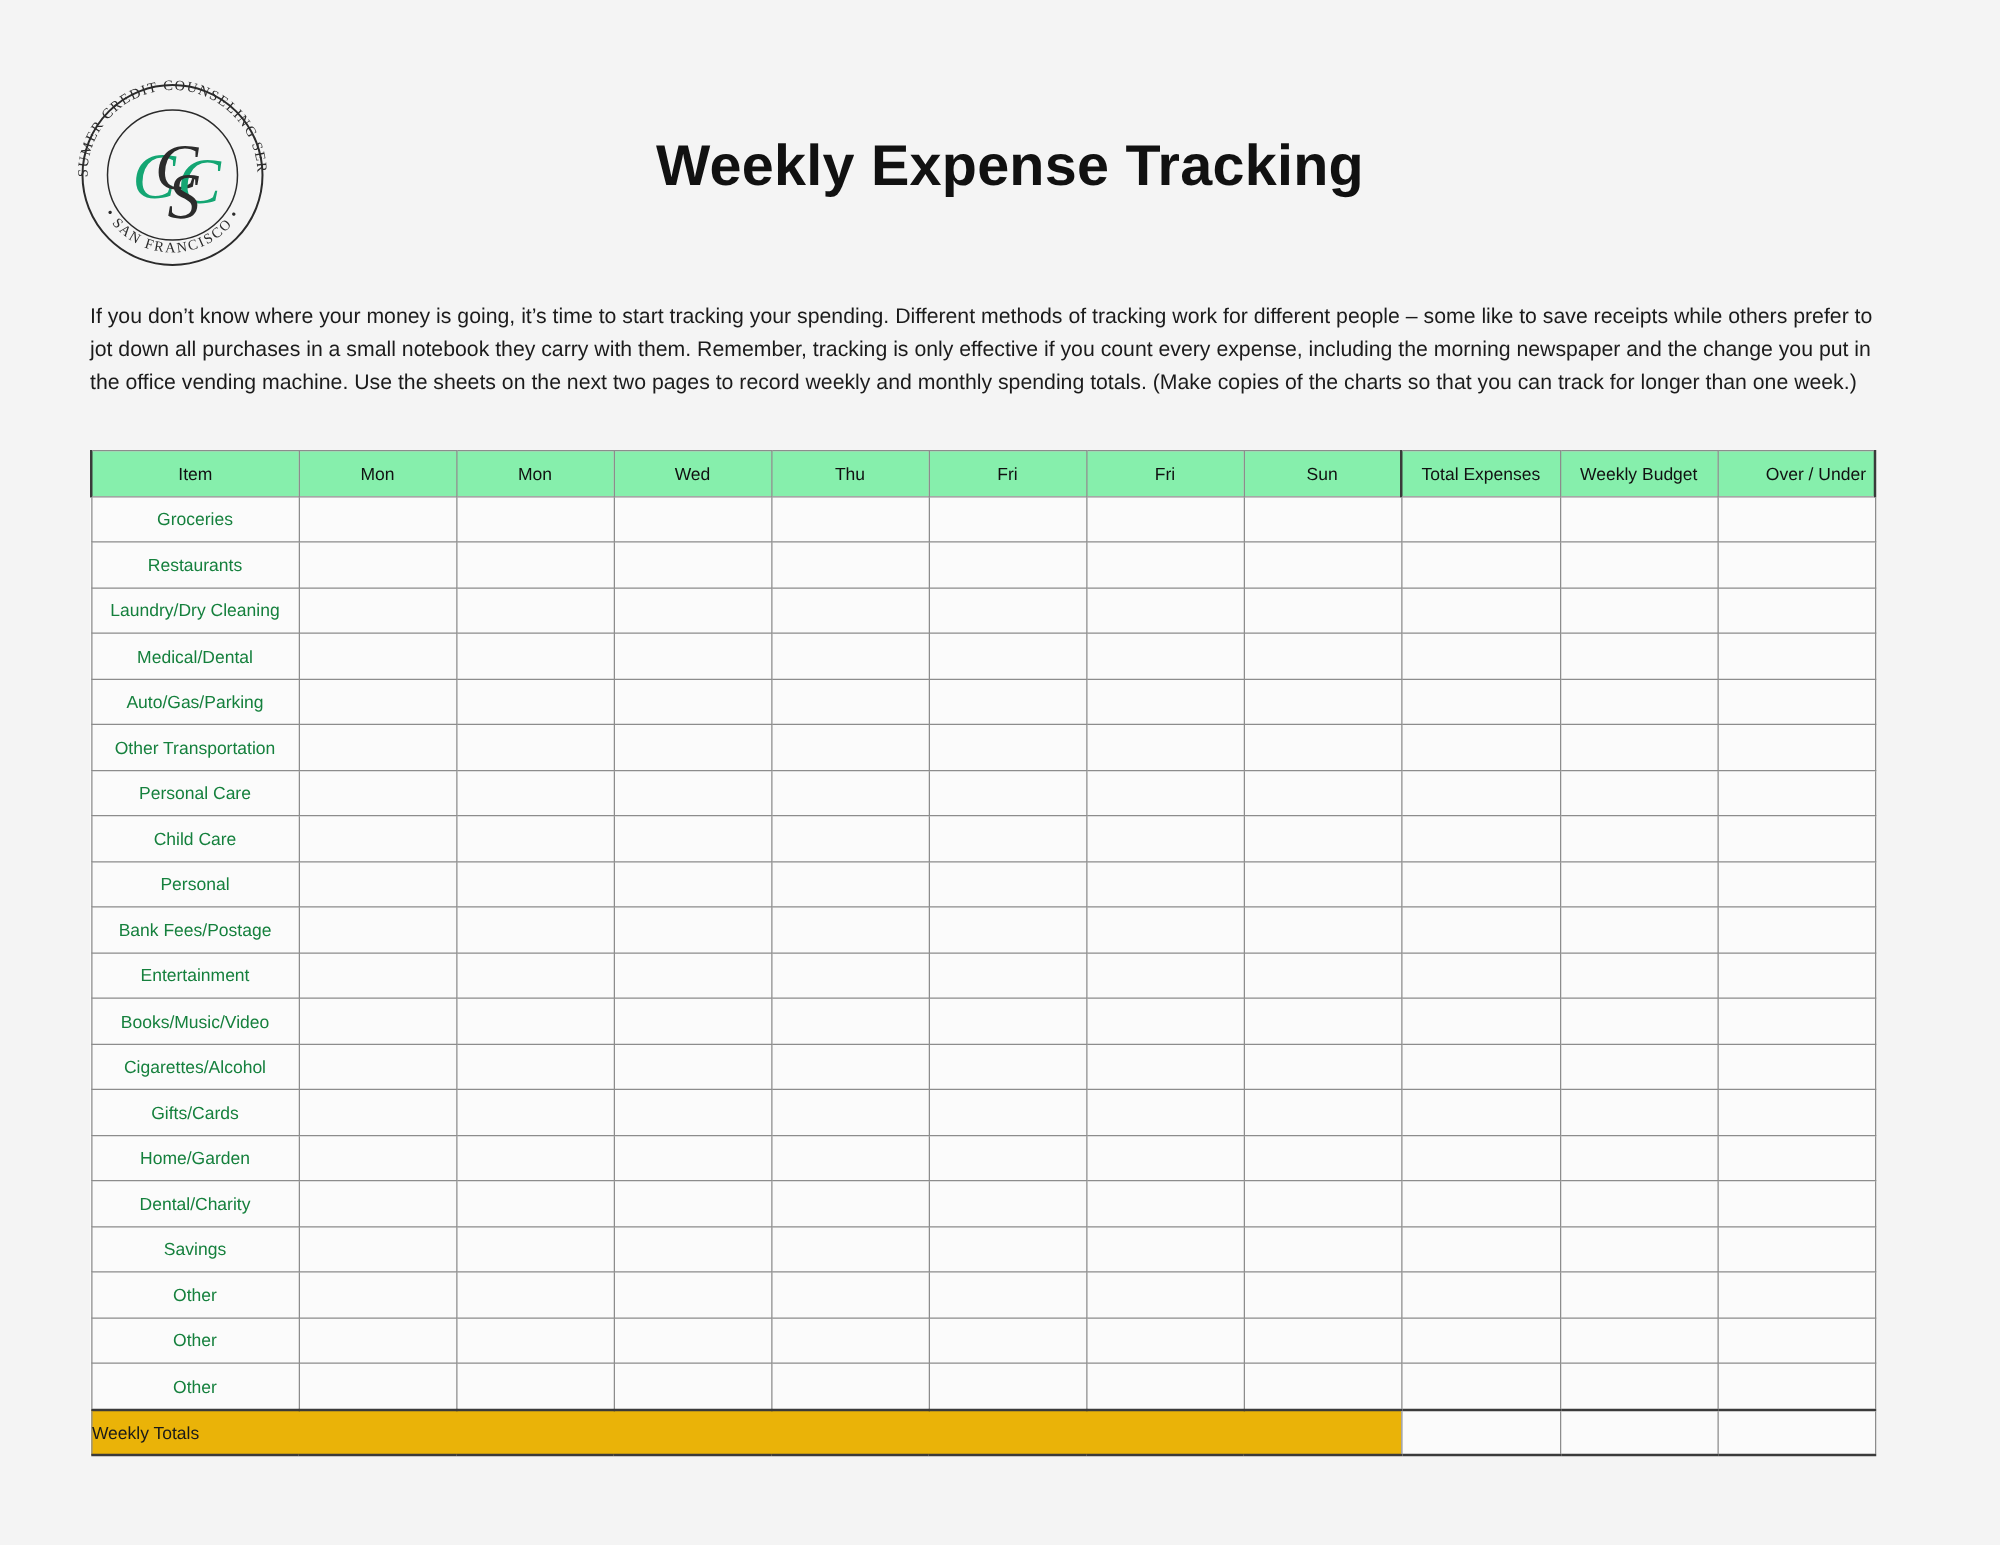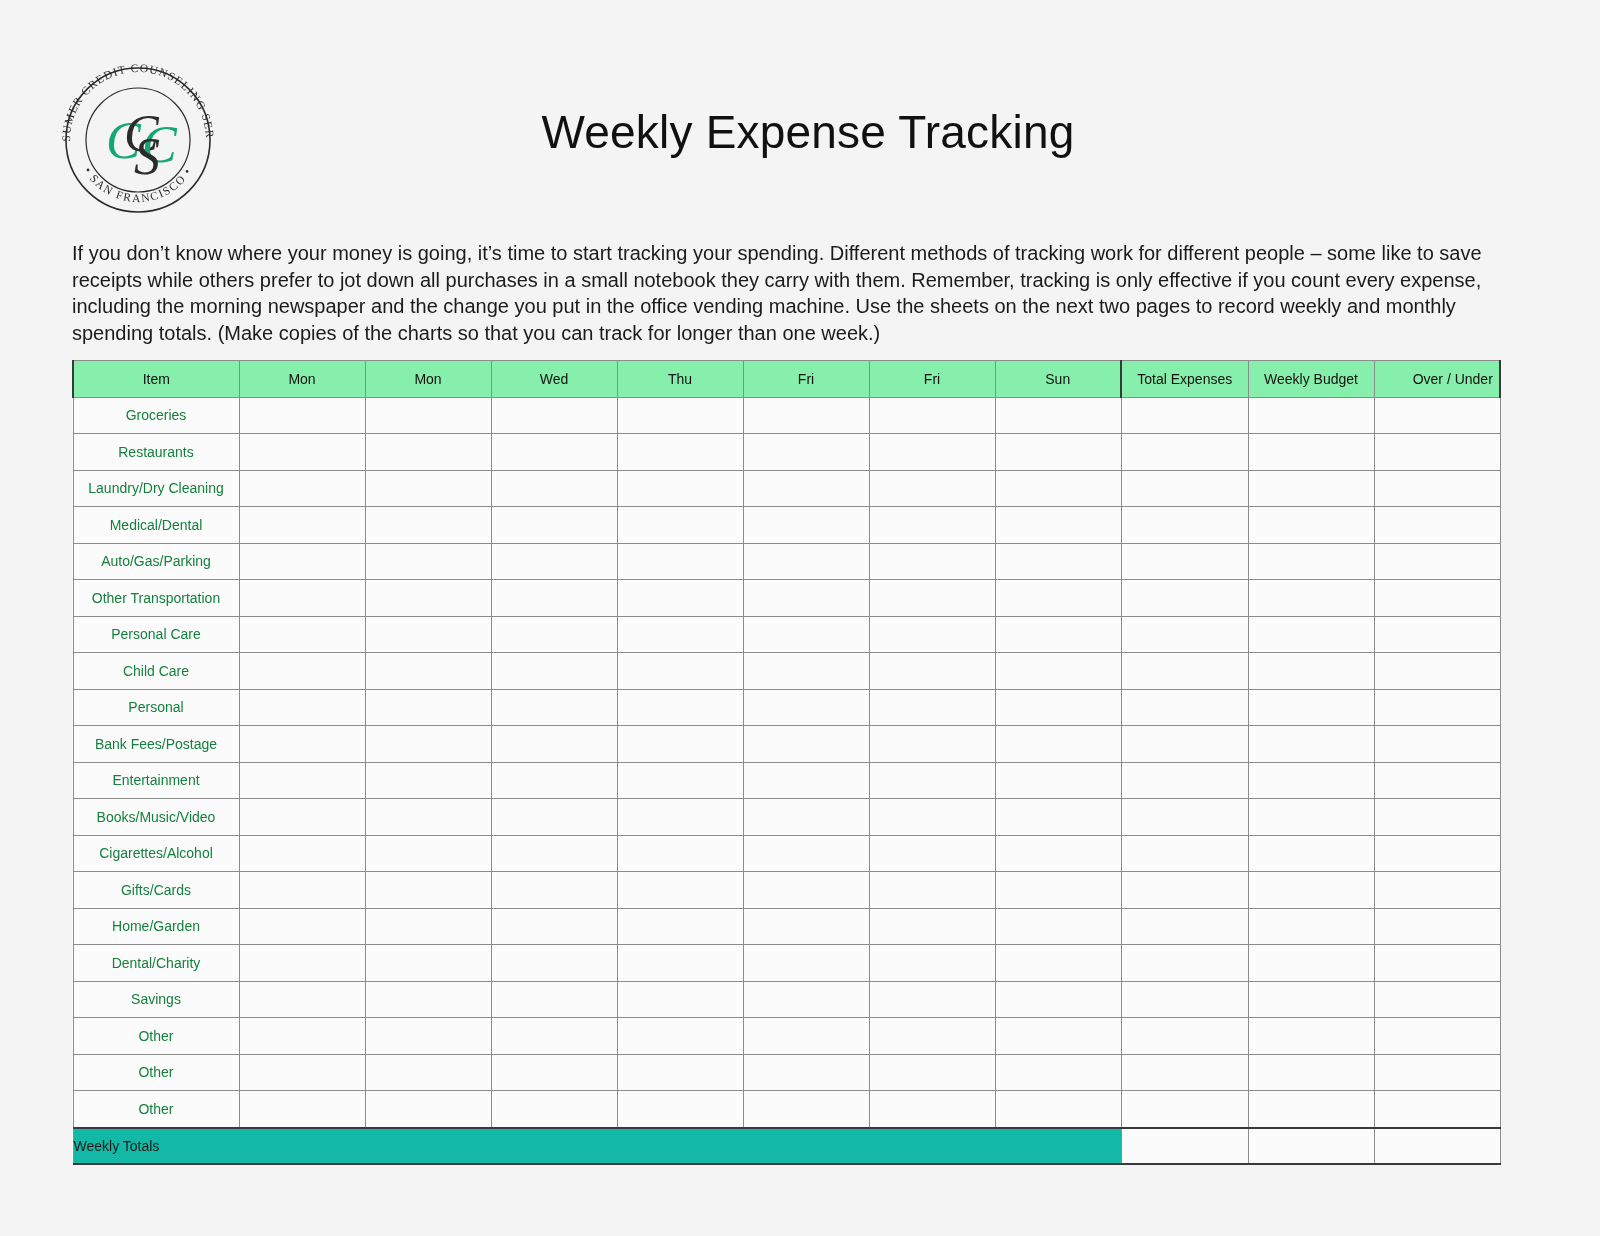--- a/index.html
+++ b/index.html
@@ -33,33 +33,33 @@
   .logo-svg { display: block; }
 
   
   .title {
     position: absolute;
     left: 0;
     right: 0;
     top: 105px;
     text-align: center;
     font-size: 46px;
-    font-weight: normal;
+    font-weight: bold;
     letter-spacing: 0.2px;
     color: #111;
     padding-left: 16px;
   }
 
   
   .intro {
     position: absolute;
     left: 72px;
     top: 240px;
     width: 1430px;
-    font-size: 20px;
+    font-size: 17px;
     line-height: 26.5px;
     color: #1b1b1b;
   }
 
   
   .table-wrap {
     position: absolute;
     left: 72px;
     top: 360px;
     width: 1425px;
@@ -101,21 +101,21 @@
   td.day-cell { background: #fbfbfb; }
   td.totals-cell { border-left: 2px solid #3a3a3a; }
   td.last-col { border-right: 2px solid #3a3a3a; }
 
   tr.totals-row td {
     border-top: 2px solid #3a3a3a;
     border-bottom: 2px solid #3a3a3a;
     height: 34px;
   }
   td.totals-label {
-    background: #14b8a6;
+    background: #eab308;
     font-weight: bold;
     font-size: 15px;
     text-align: left;
     padding-left: 9px;
     border-left: 2px solid #3a3a3a;
     border-right: 2px solid #3a3a3a;
   }
   td.totals-blank { background: #fbfbfb; }
 
   

